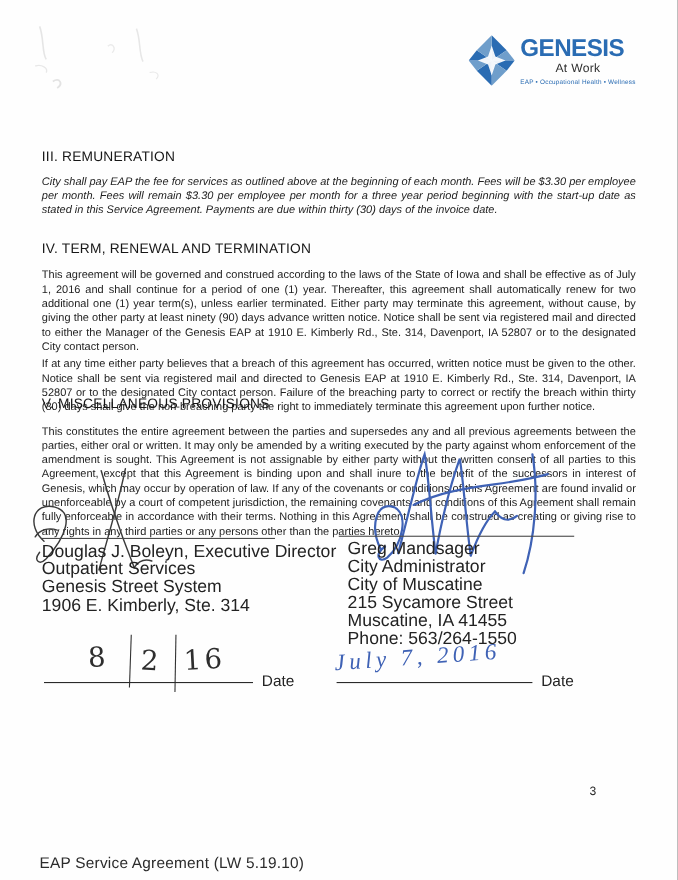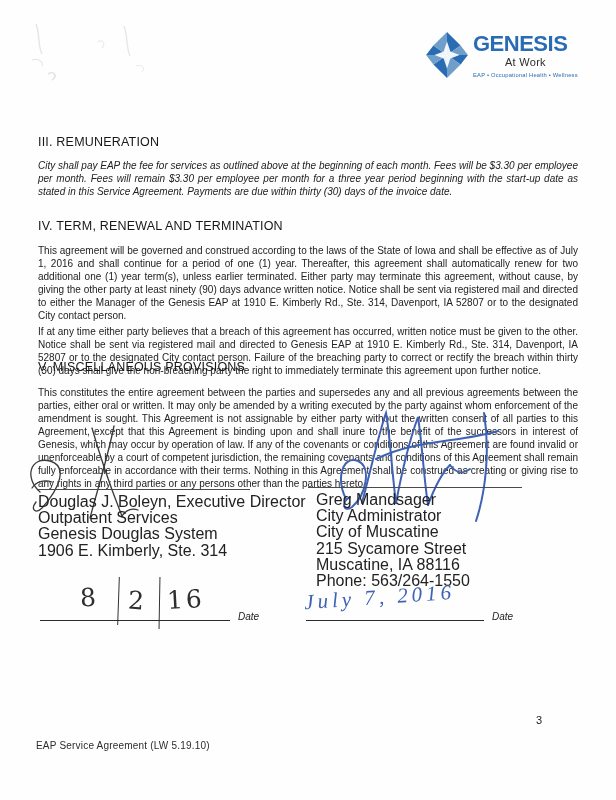--- a/index.html
+++ b/index.html
@@ -45,42 +45,42 @@
   .sig-line.left { left:38px; top:489px; width:212px; }
   .sig-line.right { left:308px; top:487px; width:214px; }
   .sig-block { position:absolute; font-size:16px; line-height:16.2px; color:#222; }
   .sig-block.left { left:38px; top:494px; }
   .sig-block.right { left:304px; top:492px;margin-left:12px; }
 
   
   .date-line { position:absolute; border-top:1.2px solid #2a2a2a; }
   .date-line.left { left:40px; top:620px; width:190px; }
   .date-line.right { left:306px; top:620px; width:178px; }
-  .date-label { position:absolute; font-size:10px; color:#222;font-style:italic; }
+  .date-label { position:absolute; font-size:14px; color:#222; }
   .date-label.left { left:238px; top:611px; }
   .date-label.right { left:492px; top:611px; }
 
   .hand { font-family:"DejaVu Serif", serif; color:#2e2e2e; }
   .hd-digit { position:absolute; font-size:25px; transform:rotate(-3deg); }
   .hd-8 { left:80px; top:583px; }
   .hd-2 { left:128px; top:586px; transform:rotate(4deg); }
   .hd-16 { left:167px; top:585px; letter-spacing:3px; }
   .hd-sep { position:absolute; width:1.4px; background:#333; }
   .hd-sep.s1 { left:118px; top:577px; height:48px; transform:rotate(2deg); }
   .hd-sep.s2 { left:159px; top:577px; height:52px; transform:rotate(1deg); }
   .hd-right {
     position:absolute; left:304px; top:585px;
     font-family:"Liberation Serif", serif; font-style:italic;
     font-size:21px; color:#3f62b5; letter-spacing:4px;
     transform:rotate(-4deg); white-space:nowrap;
   }
 
   
   .page-number { position:absolute; left:536px; top:714px; font-size:11px; color:#222; }
-  .footer-note { position:absolute; left:36px; top:740px; font-size:10px; color:#2c2c2c; letter-spacing:.2px; }
+  .footer-note { position:absolute; left:36px; top:776px; font-size:14px; color:#2c2c2c; letter-spacing:.2px; }
 </style>
 </head>
 <body>
 
 <div class="page">
 
   <svg class="smudges" width="130" height="90" viewBox="0 0 130 90">
     <path d="M8,10 C12,20 10,34 14,40" stroke="#c9c9c9" stroke-width="1.5" fill="none"></path>
     <path d="M4,46 C10,44 16,48 14,52" stroke="#cfcfcf" stroke-width="1.2" fill="none"></path>
     <path d="M20,60 C26,56 30,62 24,66" stroke="#c4c4c4" stroke-width="1.6" fill="none"></path>
@@ -145,30 +145,30 @@
       <path d="M118,62 C124,70 130,72 138,66"></path>
     </g>
   </svg>
 
   <div class="sig-line left"></div>
   <div class="sig-line right"></div>
 
   <div class="sig-block left">
     <div>Douglas J. Boleyn, Executive Director</div>
     <div>Outpatient Services</div>
-    <div>Genesis Douglas System</div>
+    <div>Genesis Street System</div>
     <div>1906 E. Kimberly, Ste. 314</div>
   </div>
 
   <div class="sig-block right">
     <div>Greg Mandsager</div>
     <div>City Administrator</div>
     <div>City of Muscatine</div>
     <div>215 Sycamore Street</div>
-    <div>Muscatine, IA 88116</div>
+    <div>Muscatine, IA 41455</div>
     <div>Phone: 563/264-1550</div>
   </div>
 
   <span class="hand hd-digit hd-8">8</span>
   <span class="hd-sep s1"></span>
   <span class="hand hd-digit hd-2">2</span>
   <span class="hd-sep s2"></span>
   <span class="hand hd-digit hd-16">16</span>
   <div class="date-line left"></div>
   <span class="date-label left">Date</span>

